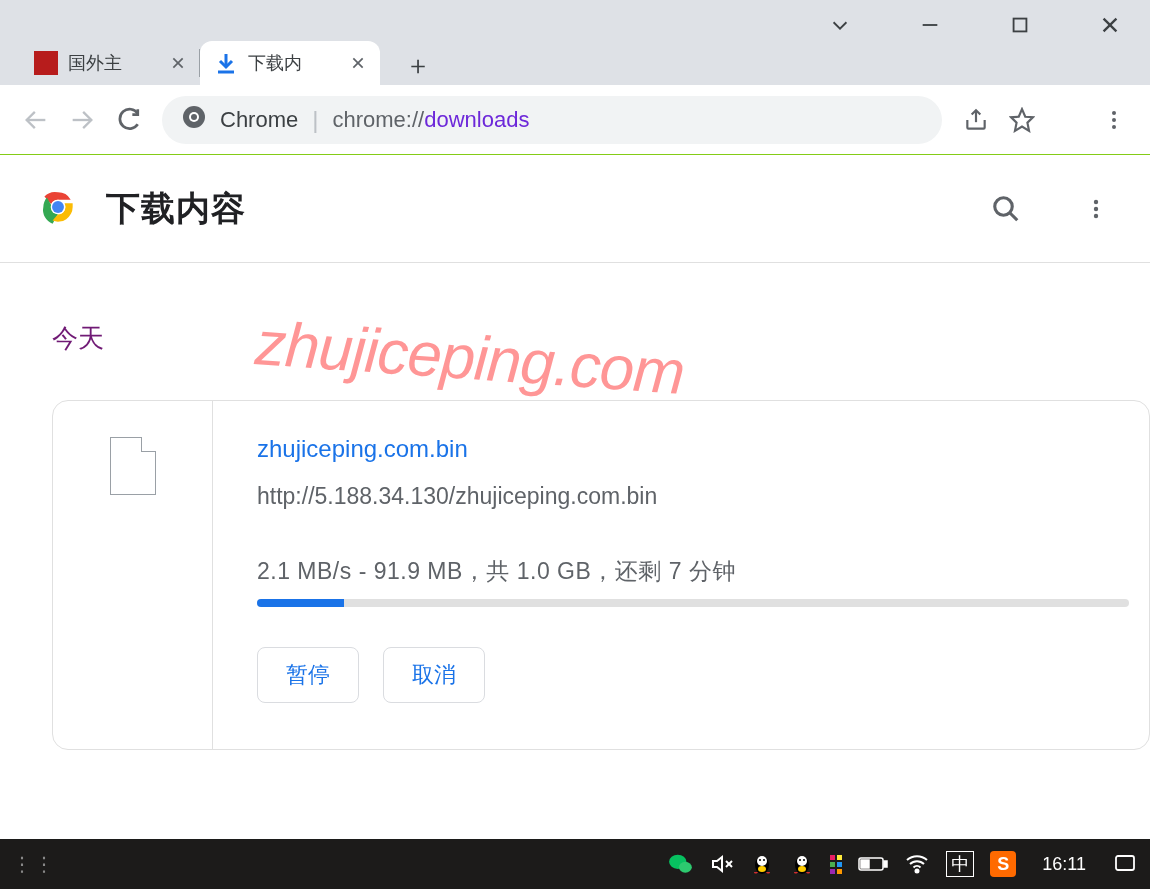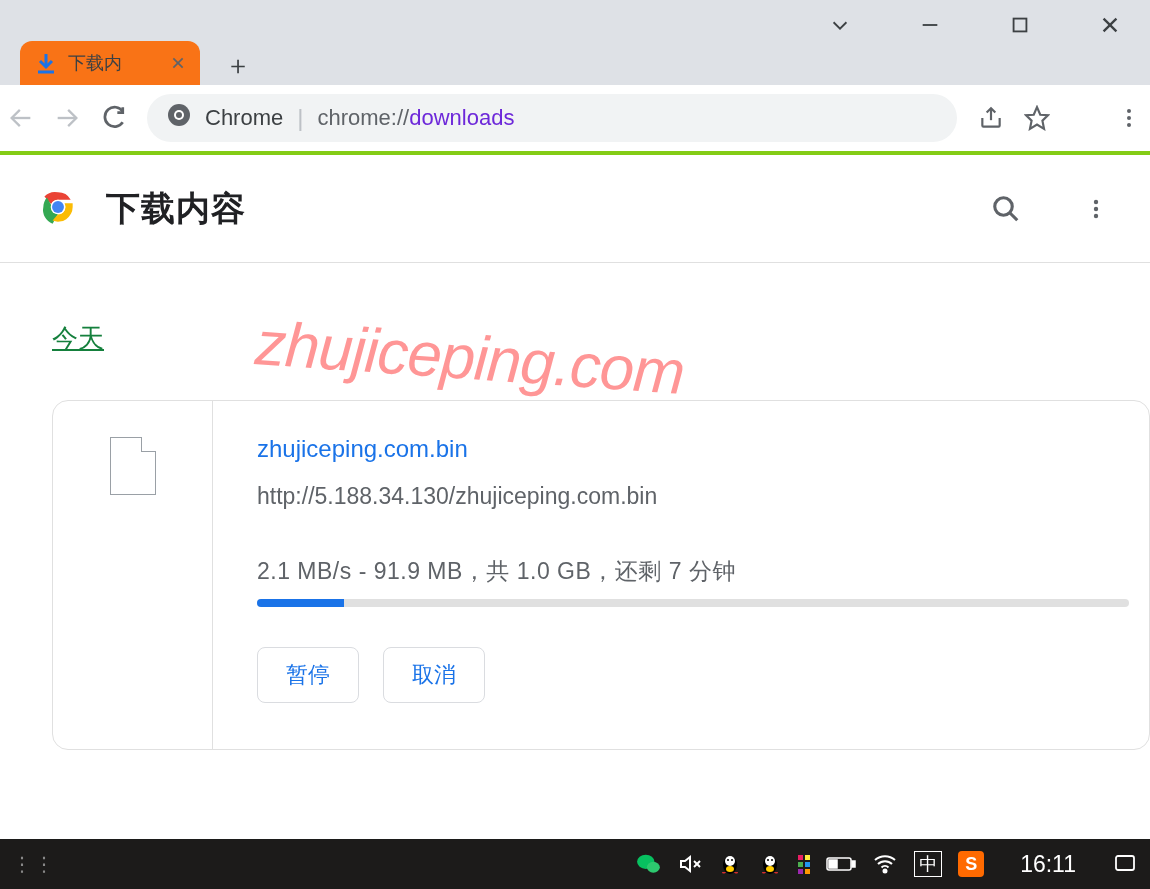--- a/index.html
+++ b/index.html
@@ -6,45 +6,45 @@
 body { font-family: "Segoe UI", "Microsoft YaHei", Arial, sans-serif; width: 1150px; height: 889px; overflow: hidden; background: #fff; }
 
 
 .titlebar { height: 50px; background: #dee1e6; display: flex; align-items: center; justify-content: flex-end; padding-right: 20px; gap: 50px; }
 .win-ctl { width: 40px; height: 40px; display: flex; align-items: center; justify-content: center; color: #3c4043; }
 .win-ctl svg { width: 22px; height: 22px; }
 
 
 .tabstrip { height: 40px; background: #dee1e6; display: flex; align-items: flex-end; padding-left: 20px; margin-top: -5px; }
 .tab { height: 44px; width: 180px; display: flex; align-items: center; gap: 10px; padding: 0 14px; font-size: 18px; color: #3c4043; position: relative; }
-.tab.active { background: #f97316; border-radius: 12px 12px 0 0; }
+.tab.active { background: #ffffff; border-radius: 12px 12px 0 0; }
 .tab .favicon { width: 24px; height: 24px; display: flex; align-items: center; justify-content: center; }
 .tab .title { flex: 1; white-space: nowrap; overflow: hidden; }
 .tab .close { display: flex; align-items: center; justify-content: center; }
 .tab.sep:not(.active)::after { content: ""; position: absolute; right: 0; top: 8px; height: 28px; border-right: 1px solid #9aa0a6; }
 .newtab { width: 40px; height: 40px; display: flex; align-items: center; justify-content: center; margin-left: 18px; color: #3c4043; font-size: 26px; }
 
 
-.toolbar { height: 70px; background: #fff; border-bottom: 4px solid #84cc16; display: flex; align-items: center; padding: 0 1px; gap: 6px; }
+.toolbar { height: 70px; background: #fff; border-bottom: 1px solid #84cc16; display: flex; align-items: center; padding: 0 16px; gap: 6px; }
 .nav-btn { width: 40px; height: 40px; display: flex; align-items: center; justify-content: center; color: #5f6368; }
 .nav-btn.disabled { color: #bdc1c6; }
 .omnibox { flex: 1; height: 48px; border-radius: 24px; background: #f1f3f4; display: flex; align-items: center; padding: 0 20px; gap: 14px; font-size: 22px; margin: 0 8px; }
 .omnibox .site-label { color: #3c4043; }
 .omnibox .sep { color: #bdc1c6; font-size: 24px; }
 .omnibox .url { color: #5f6368; }
 .omnibox .url b { color: #6d28d9; font-weight: 400; }
 
 
 .page-header { height: 108px; display: flex; align-items: center; padding: 0 36px; gap: 26px; border-bottom: 1px solid #e0e0e0; }
 .page-header .title { font-size: 34px; color: #202124; font-weight: 700; letter-spacing: 1px; flex: 1; }
 .page-header .hdr-icon { width: 36px; height: 36px; display: flex; align-items: center; justify-content: center; color: #5f6368; }
 
 
 .dl-content { padding: 0 0 0 52px; position: relative; }
-.date-label { font-size: 26px; color: #15803d; margin-top: 58px; margin-bottom: 44px; text-decoration: underline;}
+.date-label { font-size: 26px; color: #701a75; margin-top: 58px; margin-bottom: 44px;}
 .dl-card { border: 1px solid #e0e0e0; border-radius: 16px; display: flex; min-height: 350px; background: #fff; }
 .dl-thumb { width: 160px; border-right: 1px solid #e0e0e0; display: flex; justify-content: center; padding-top: 36px; }
 .file-icon { width: 46px; height: 58px; border: 1px solid #9aa0a6; background: #fff; position: relative; }
 .file-icon::before { content: ""; position: absolute; top: -1px; right: -1px; width: 14px; height: 14px; background: #fff; border-left: 1px solid #9aa0a6; border-bottom: 1px solid #9aa0a6; }
 .dl-body { flex: 1; padding: 34px 20px 28px 44px; }
 .dl-name { font-size: 24px; color: #1a73e8; margin-bottom: 20px; }
 .dl-url { font-size: 23px; color: #5f6368; margin-bottom: 46px; }
 .dl-status { font-size: 23px; color: #5f6368; margin-bottom: 12px; letter-spacing: 0.5px; }
 .progress { height: 8px; background: #e0e0e0; border-radius: 4px; overflow: hidden; margin-bottom: 40px; }
 .progress .bar { height: 100%; background: #1a73e8; width: 10%; }
@@ -52,21 +52,21 @@
 .dl-btn { border: 1px solid #dadce0; background: #fff; color: #1a73e8; font-size: 22px; padding: 12px 28px; border-radius: 8px; }
 
 
 .watermark { position: absolute; left: 255px; top: 1px; font-size: 62px; color: rgba(255, 80, 80, 0.6); font-weight: 500; transform: rotate(4deg); font-style: italic; letter-spacing: -1px; pointer-events: none; }
 
 
 .taskbar { position: fixed; bottom: 0; left: 0; width: 1150px; height: 50px; background: #1c1b1a; display: flex; align-items: center; padding: 0 12px; gap: 14px; color: #fff; }
 .taskbar .sp { flex: 1; }
 .taskbar .tray { display: flex; align-items: center; gap: 16px; font-size: 16px; }
 .tray-ico { display: flex; align-items: center; justify-content: center; }
-.clock { font-size: 23px; color: #fff; margin: 0 20px; }
+.clock { font-size: 18px; color: #fff; margin: 0 10px; }
 .ime-box { border: 1px solid #fff; padding: 0 4px; font-size: 18px; }
 .sogou-box { background: #ff6a00; color: #fff; width: 26px; height: 26px; border-radius: 4px; display: flex; align-items: center; justify-content: center; font-weight: 700; font-size: 18px; }
 .taskbar-grip { color: #888; font-size: 20px; letter-spacing: 2px; }
 .pixel-ico{display:flex;flex-direction:column;gap:2px}
 .pixel-ico span{display:flex;gap:2px}
 .pixel-ico i{width:5px;height:5px;display:block}
 </style>
 </head>
 <body>
 
@@ -88,20 +88,30 @@
   </div>
   <div class="win-ctl">
     <svg viewBox="0 0 24 24" stroke="currentColor" stroke-width="2.5">
         <line x1="5" y1="5" x2="19" y2="19"></line>
         <line x1="19" y1="5" x2="5" y2="19"></line>
       </svg>
   </div>
 </div>
 
 <div class="tabstrip">
+  <div class="tab sep">
+    <span class="favicon" style="background:#b71c1c"></span>
+    <span class="title">国外主</span>
+    <span class="close">
+      <svg width="16" height="16" viewBox="0 0 24 24" stroke="#5f6368" stroke-width="2.5">
+          <line x1="5" y1="5" x2="19" y2="19"></line>
+          <line x1="19" y1="5" x2="5" y2="19"></line>
+        </svg>
+    </span>
+  </div>
   <div class="tab active">
     <span class="favicon">
       <svg viewBox="0 0 24 24" fill="none" stroke="#1a73e8" stroke-width="3">
           <line x1="12" y1="3" x2="12" y2="15"></line>
           <polyline points="6 10 12 16 18 10"></polyline>
           <line x1="4" y1="21" x2="20" y2="21"></line>
         </svg>
     </span>
     <span class="title">下载内</span>
     <span class="close">

